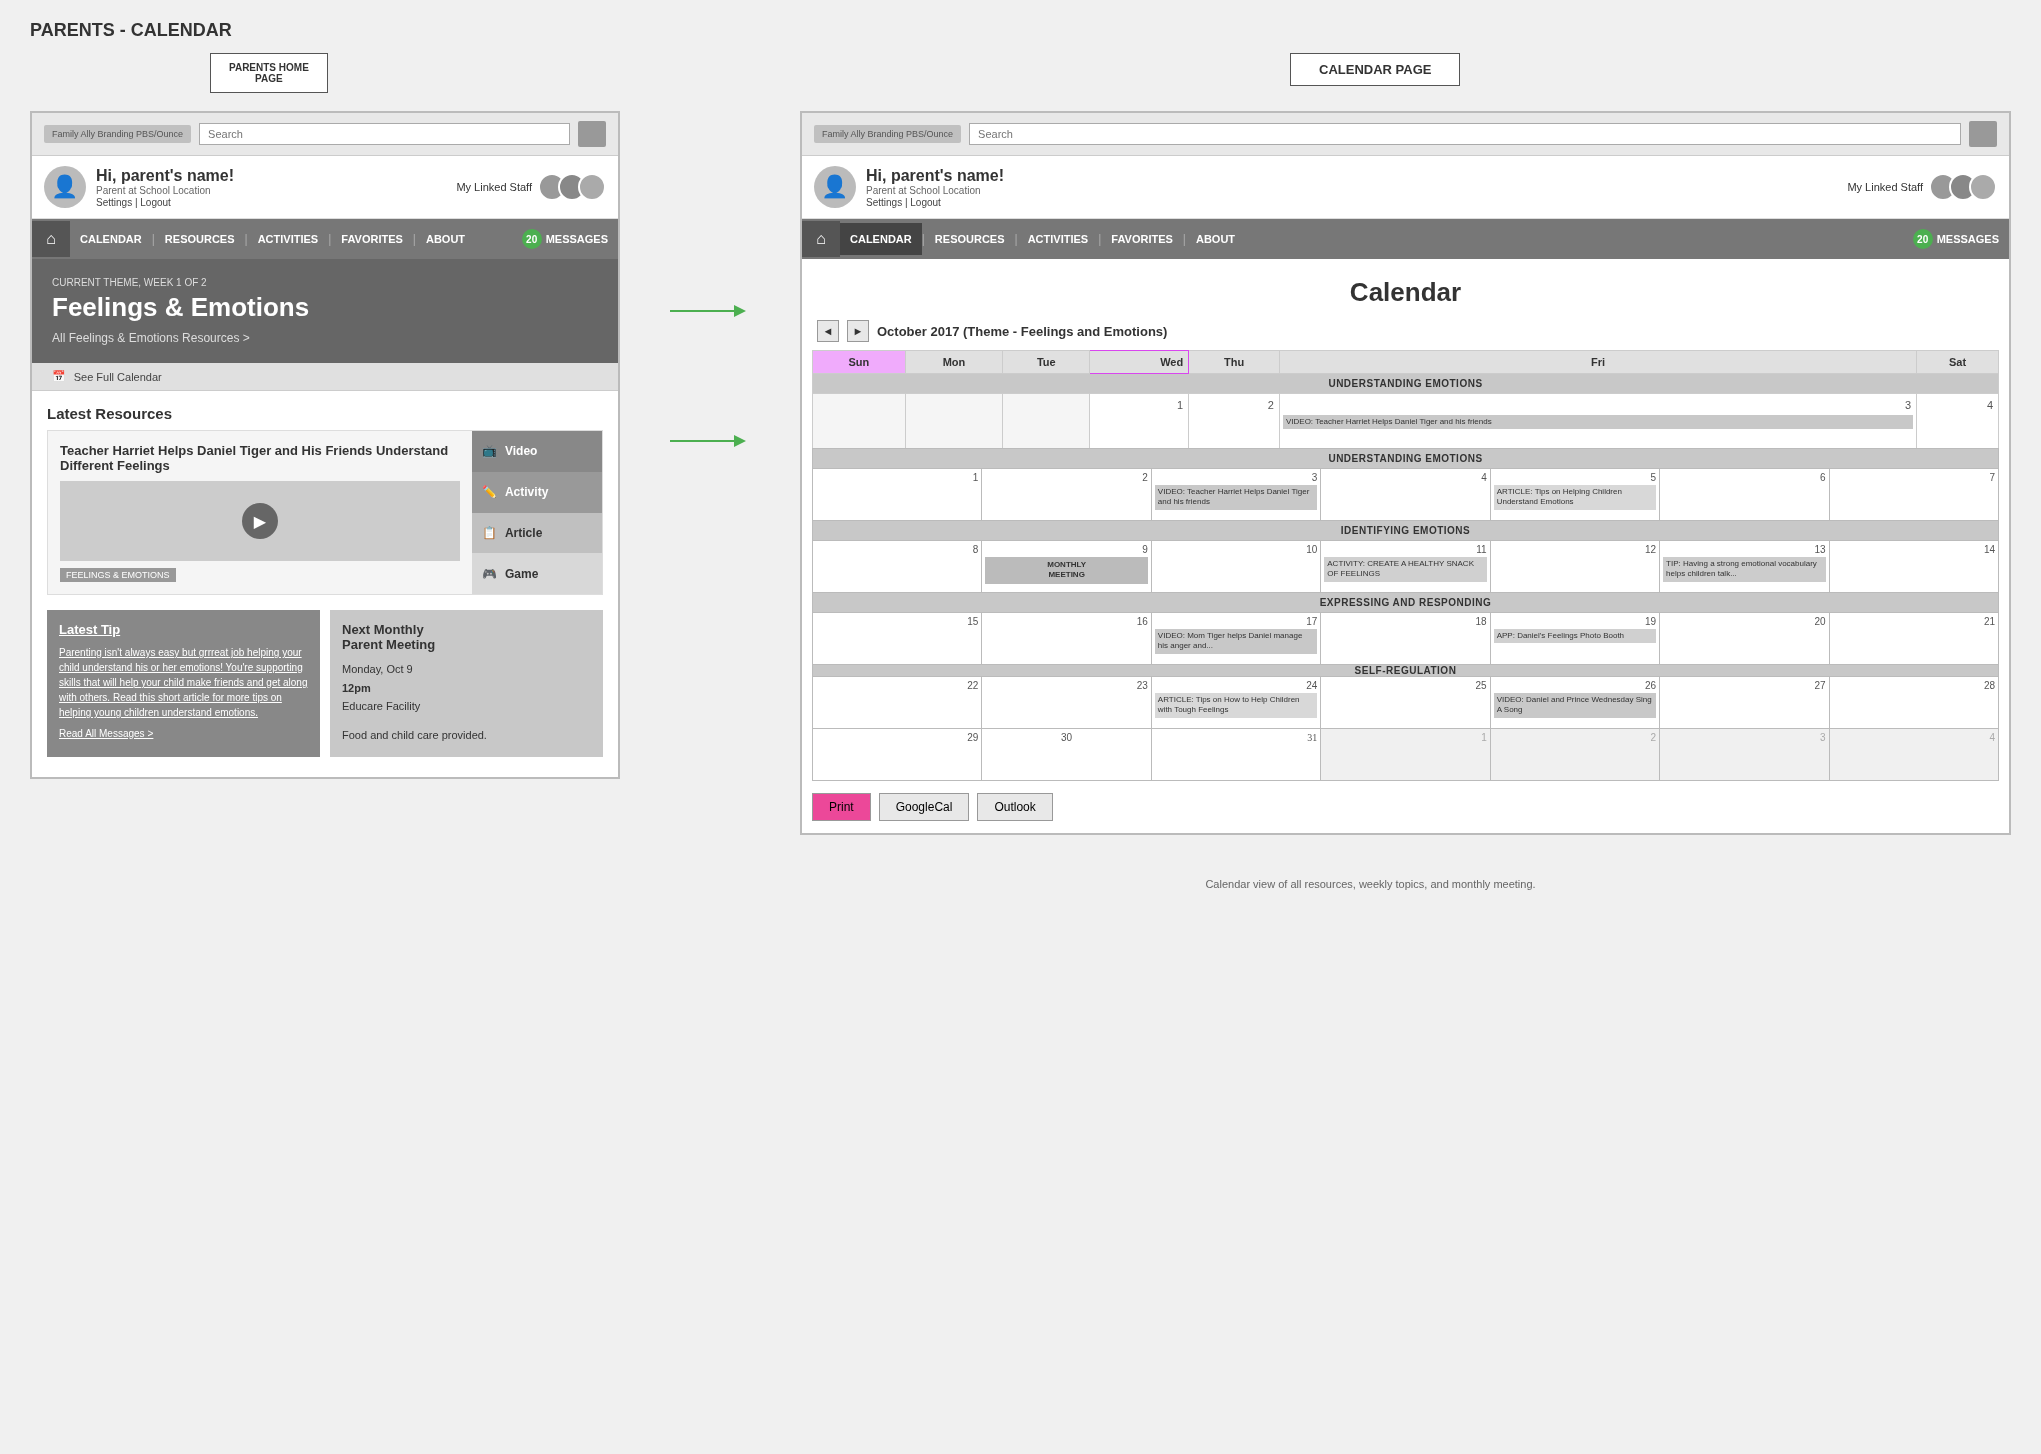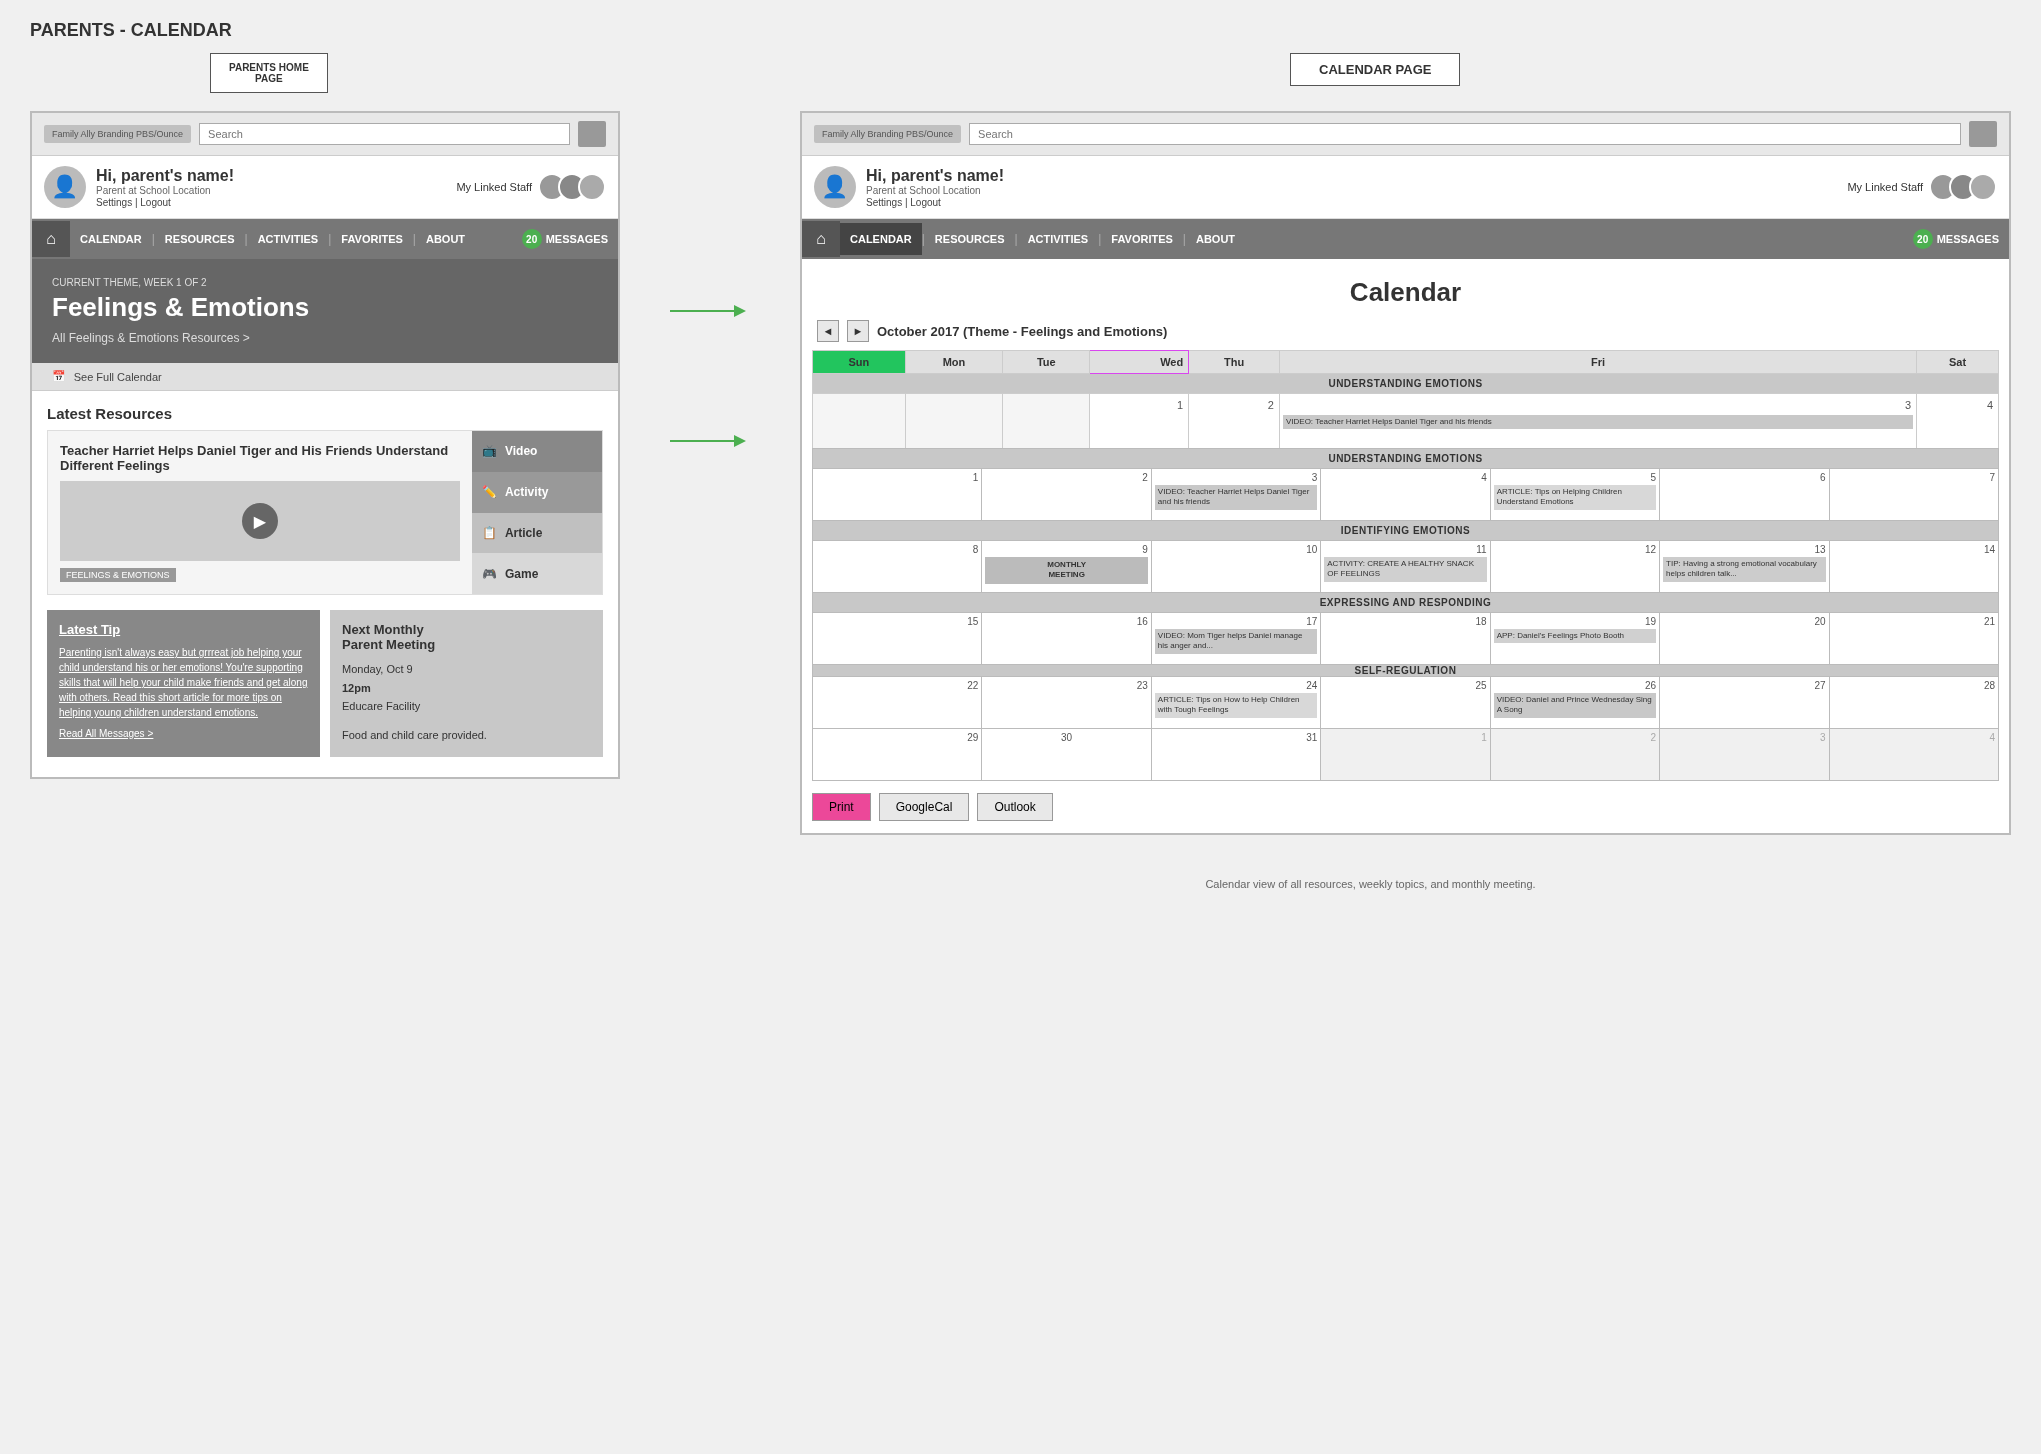--- a/index.html
+++ b/index.html
@@ -191,21 +191,21 @@
     <div style="display:flex;align-items:center;gap:8px;padding:4px 15px 8px 15px;">
       <div style="border:1px solid #999;background:#e8e8e8;width:22px;height:22px;display:flex;align-items:center;justify-content:center;cursor:pointer;font-size:11px;">◄</div>
       <div style="border:1px solid #999;background:#e8e8e8;width:22px;height:22px;display:flex;align-items:center;justify-content:center;cursor:pointer;font-size:11px;">►</div>
       <span style="font-size:13px;font-weight:bold;">October 2017 (Theme - Feelings and Emotions)</span>
     </div>
 
     <div style="padding:0 10px;">
       <table style="width:100%;border-collapse:collapse;">
         <thead>
           <tr>
-            <th style="background:#22c55e;border:1px solid #ccc;padding:5px;text-align:center;font-size:11px;font-weight:bold;">Sun</th>
+            <th style="background:#f0abfc;border:1px solid #ccc;padding:5px;text-align:center;font-size:11px;font-weight:bold;">Sun</th>
             <th style="background:#e0e0e0;border:1px solid #ccc;padding:5px;text-align:center;font-size:11px;font-weight:bold;">Mon</th>
             <th style="background:#e0e0e0;border:1px solid #ccc;padding:5px;text-align:center;font-size:11px;font-weight:bold;">Tue</th>
             <th style="background:#e0e0e0;border:1px solid #d946ef;padding:5px;text-align:right;font-size:11px;font-weight:bold;">Wed</th>
             <th style="background:#e0e0e0;border:1px solid #ccc;padding:5px;text-align:center;font-size:11px;font-weight:bold;">Thu</th>
             <th style="background:#e0e0e0;border:1px solid #ccc;padding:5px;text-align:center;font-size:11px;font-weight:bold;">Fri</th>
             <th style="background:#e0e0e0;border:1px solid #ccc;padding:5px;text-align:center;font-size:11px;font-weight:bold;">Sat</th>
           </tr>
         </thead>
         <tbody>
 
@@ -361,21 +361,21 @@
             </td>
           </tr>
 
           <tr>
             <td style="border:1px solid #bbb;padding:3px;vertical-align:top;height:52px;width:14.28%;">
               <div style="text-align:right;font-size:10px;color:#555;">29</div>
             </td>
             <td style="border:1px solid #bbb;padding:3px;vertical-align:top;height:52px;width:14.28%;">
               <div style="text-align:center;font-size:10px;color:#555;">30</div>
             </td>
-            <td style="border:1px solid #bbb;padding:3px;vertical-align:top;height:52px;width:14.28%;">
+            <td style="border:1px solid #bbb;padding:3px;vertical-align:top;height:52px;width:14.28%;font-family:Liberation Serif, serif;">
               <div style="text-align:right;font-size:10px;color:#555;">31</div>
             </td>
             <td style="border:1px solid #bbb;padding:3px;vertical-align:top;height:52px;background:#f0f0f0;width:14.28%;">
               <div style="text-align:right;font-size:10px;color:#aaa;">1</div>
             </td>
             <td style="border:1px solid #bbb;padding:3px;vertical-align:top;height:52px;background:#f0f0f0;width:14.28%;">
               <div style="text-align:right;font-size:10px;color:#aaa;">2</div>
             </td>
             <td style="border:1px solid #bbb;padding:3px;vertical-align:top;height:52px;background:#f0f0f0;width:14.28%;">
               <div style="text-align:right;font-size:10px;color:#aaa;">3</div>

